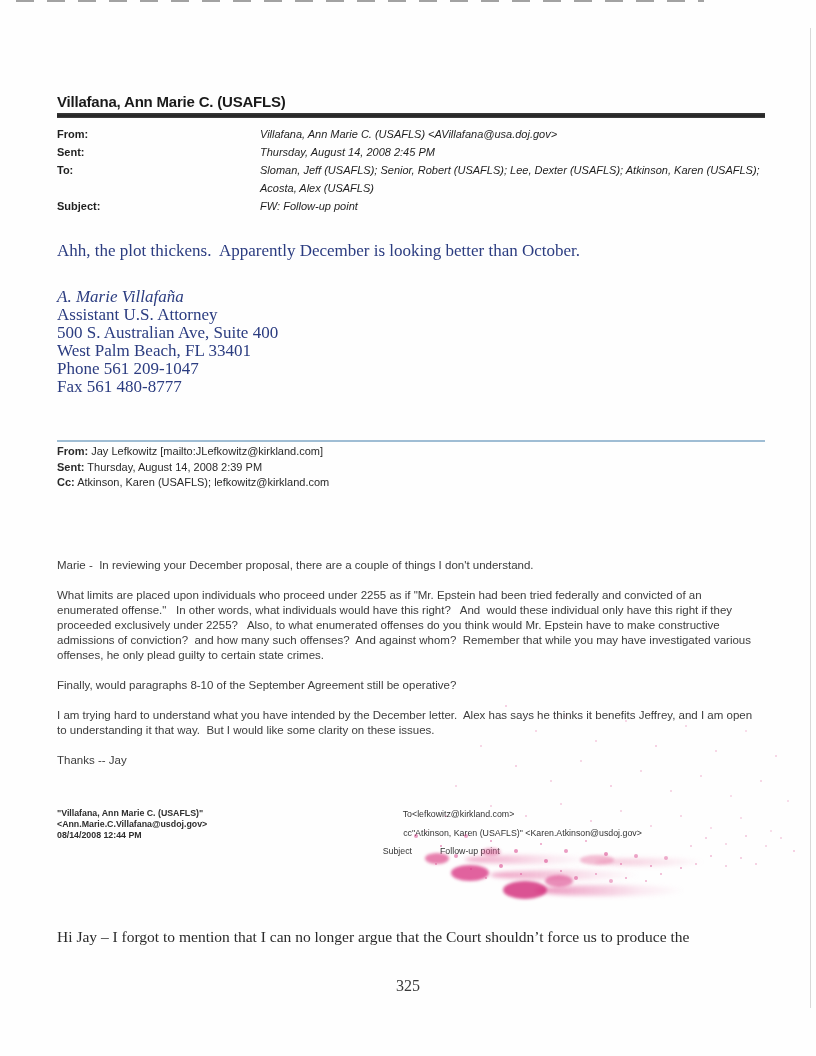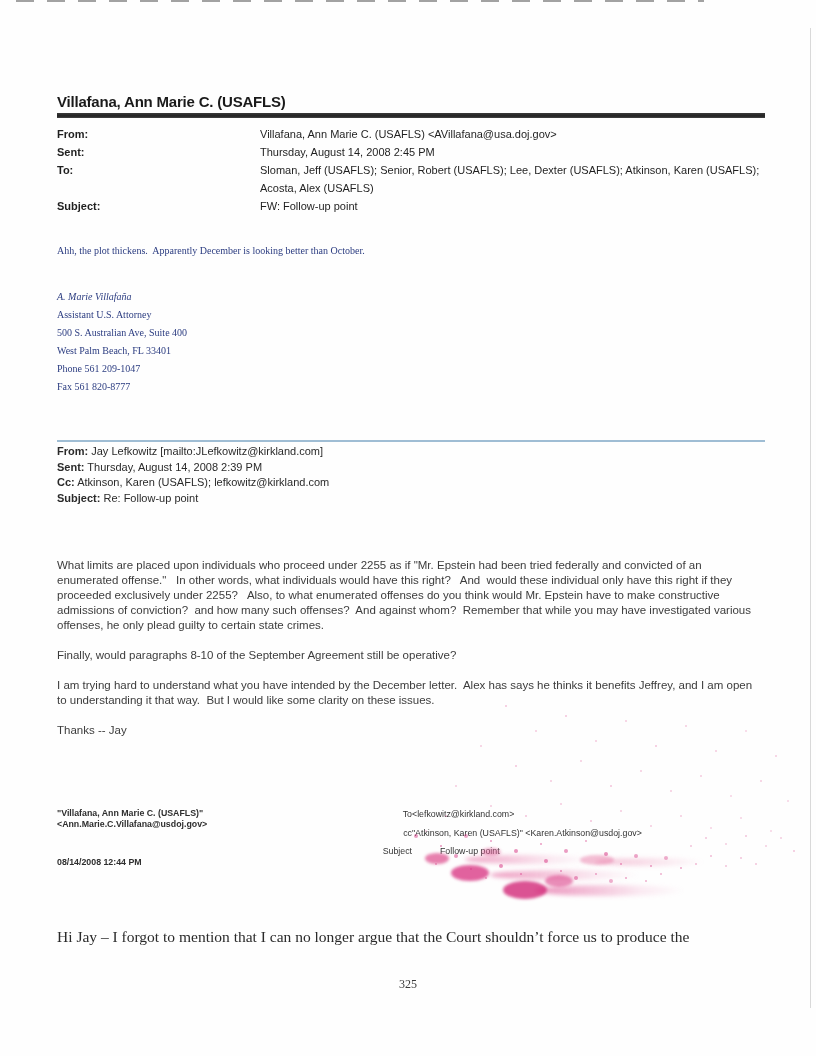--- a/index.html
+++ b/index.html
@@ -22,46 +22,46 @@
 
   
   .title-block { position:absolute; left:57px; top:93px; width:708px; }
   .doc-title { font-size:15px; font-weight:bold; color:#1a1a1a; letter-spacing:-0.2px; }
   .title-rule { margin-top:3px; height:5px; background:linear-gradient(180deg,#3a3a3a,#222 60%,#444); }
 
   
   .email-header { position:absolute; left:57px; top:125px; width:708px; font-size:11px; line-height:18px; color:#1f1f1f; }
   .hrow { display:grid; grid-template-columns:203px 1fr; }
   .hlabel { font-weight:bold; }
-  .hvalue { width:505px; }
+  .hvalue { width:505px;font-style:italic; }
 
   
   .reply { position:absolute; left:57px; top:242px; width:708px;
-    font-family:"Liberation Serif", serif; font-size:10px; line-height:18px; color:#2b3c80; }
+    font-family:"Liberation Serif", serif; font-size:17px; line-height:18px; color:#2b3c80; }
   .reply p { white-space:pre-wrap; }
   .reply p + p { margin-top:18px; }
   .signature { margin-top:28px; }
   .sig-name { font-style:italic; }
 
   .blue-rule { position:absolute; left:57px; top:440px; width:708px; height:2px; background:#9fbdd4; }
 
   
   .quoted-header { position:absolute; left:57px; top:444px; width:708px; font-size:11px; line-height:15.5px; color:#2a2a2a; }
   .qlabel { font-weight:bold; }
 
   
   .quoted-body { position:absolute; left:57px; top:558px; width:706px;
     font-size:11.5px; line-height:15px; color:#3c3c3c; }
   .quoted-body p { white-space:pre-wrap; }
   .quoted-body p + p { margin-top:15px; }
 
   
   .notes-left { position:absolute; left:57px; top:808px; width:280px;
     font-size:8.8px; line-height:11px; font-weight:bold; color:#2e2e2e; }
-  .notes-left .nl-date { margin-top:27px; }
+  .notes-left .nl-date { }
   .notes-right { position:absolute; left:362px; top:809px; width:420px; font-size:8.8px; color:#333; }
   .nrow { position:absolute; left:0; display:flex; }
   .nrow.r1 { top:0; }
   .nrow.r2 { top:19px; }
   .nrow.r3 { top:37px;gap:28px; }
   .nlabel { width:50px; text-align:right; }
   .nvalue { }
 
   
   .smudge { position:absolute; left:395px; top:685px; width:412px; height:225px; pointer-events:none; }
@@ -108,21 +108,21 @@
       165px 118px 0 0 rgba(225,100,160,.3), 195px 135px 0 0 rgba(225,100,160,.35), 225px 125px 0 0 rgba(225,100,160,.3),
       255px 140px 0 0 rgba(225,100,160,.3), 285px 130px 0 0 rgba(225,100,160,.3), 315px 142px 0 0 rgba(225,100,160,.25),
       345px 132px 0 0 rgba(225,100,160,.25), 375px 145px 0 0 rgba(225,100,160,.25), 50px 130px 0 0 rgba(225,100,160,.3),
       30px 145px 0 0 rgba(225,100,160,.25);
   }
 
   
   .closing-line { position:absolute; left:57px; top:928px; width:712px;
     font-family:"Liberation Serif", serif; font-size:15.5px; color:#2a2a2a; }
   .page-number { position:absolute; left:0; top:977px; width:816px; text-align:center;
-    font-family:"Liberation Serif", serif; font-size:12px; color:#3a3a3a; }
+    font-family:"Liberation Serif", serif; font-size:16px; color:#3a3a3a; }
 </style>
 </head>
 <body>
 
 <div class="page">
 
   <div class="scan-top-line"></div>
   <div class="scan-right-line"></div>
 
   <div class="title-block">
@@ -150,46 +150,43 @@
   </div>
 
   <div class="reply">
     <p>Ahh, the plot thickens.  Apparently December is looking better than October.</p>
     <div class="signature">
       <div class="sig-name">A. Marie Villafaña</div>
       <div>Assistant U.S. Attorney</div>
       <div>500 S. Australian Ave, Suite 400</div>
       <div>West Palm Beach, FL 33401</div>
       <div>Phone 561 209-1047</div>
-      <div>Fax 561 820-8777</div>
+      <div>Fax 561 480-8777</div>
     </div>
   </div>
 
   <div class="blue-rule"></div>
 
   <div class="quoted-header">
     <div>
       <span class="qlabel">From:</span>
       <span>Jay Lefkowitz [mailto:JLefkowitz@kirkland.com]</span>
     </div>
     <div>
       <span class="qlabel">Sent:</span>
       <span>Thursday, August 14, 2008 2:39 PM</span>
     </div>
     <div>
       <span class="qlabel">Cc:</span>
       <span>Atkinson, Karen (USAFLS); lefkowitz@kirkland.com</span>
     </div>
-    <div>
-      <span class="qlabel">Subject:</span>
-      <span>Re: Follow-up point</span>
-    </div>
   </div>
 
   <div class="quoted-body">
+    <p>Marie -  In reviewing your December proposal, there are a couple of things I don't understand.</p>
     <p>What limits are placed upon individuals who proceed under 2255 as if "Mr. Epstein had been tried federally and convicted of an enumerated offense."   In other words, what individuals would have this right?   And  would these individual only have this right if they proceeded exclusively under 2255?   Also, to what enumerated offenses do you think would Mr. Epstein have to make constructive admissions of conviction?  and how many such offenses?  And against whom?  Remember that while you may have investigated various offenses, he only plead guilty to certain state crimes.</p>
     <p>Finally, would paragraphs 8-10 of the September Agreement still be operative?</p>
     <p>I am trying hard to understand what you have intended by the December letter.  Alex has says he thinks it benefits Jeffrey, and I am open to understanding it that way.  But I would like some clarity on these issues.</p>
     <p>Thanks -- Jay</p>
   </div>
 
   <div class="notes-left">
     <div>"Villafana, Ann Marie C. (USAFLS)"</div>
     <div>&lt;Ann.Marie.C.Villafana@usdoj.gov&gt;</div>
     <div class="nl-date">08/14/2008 12:44 PM</div>

